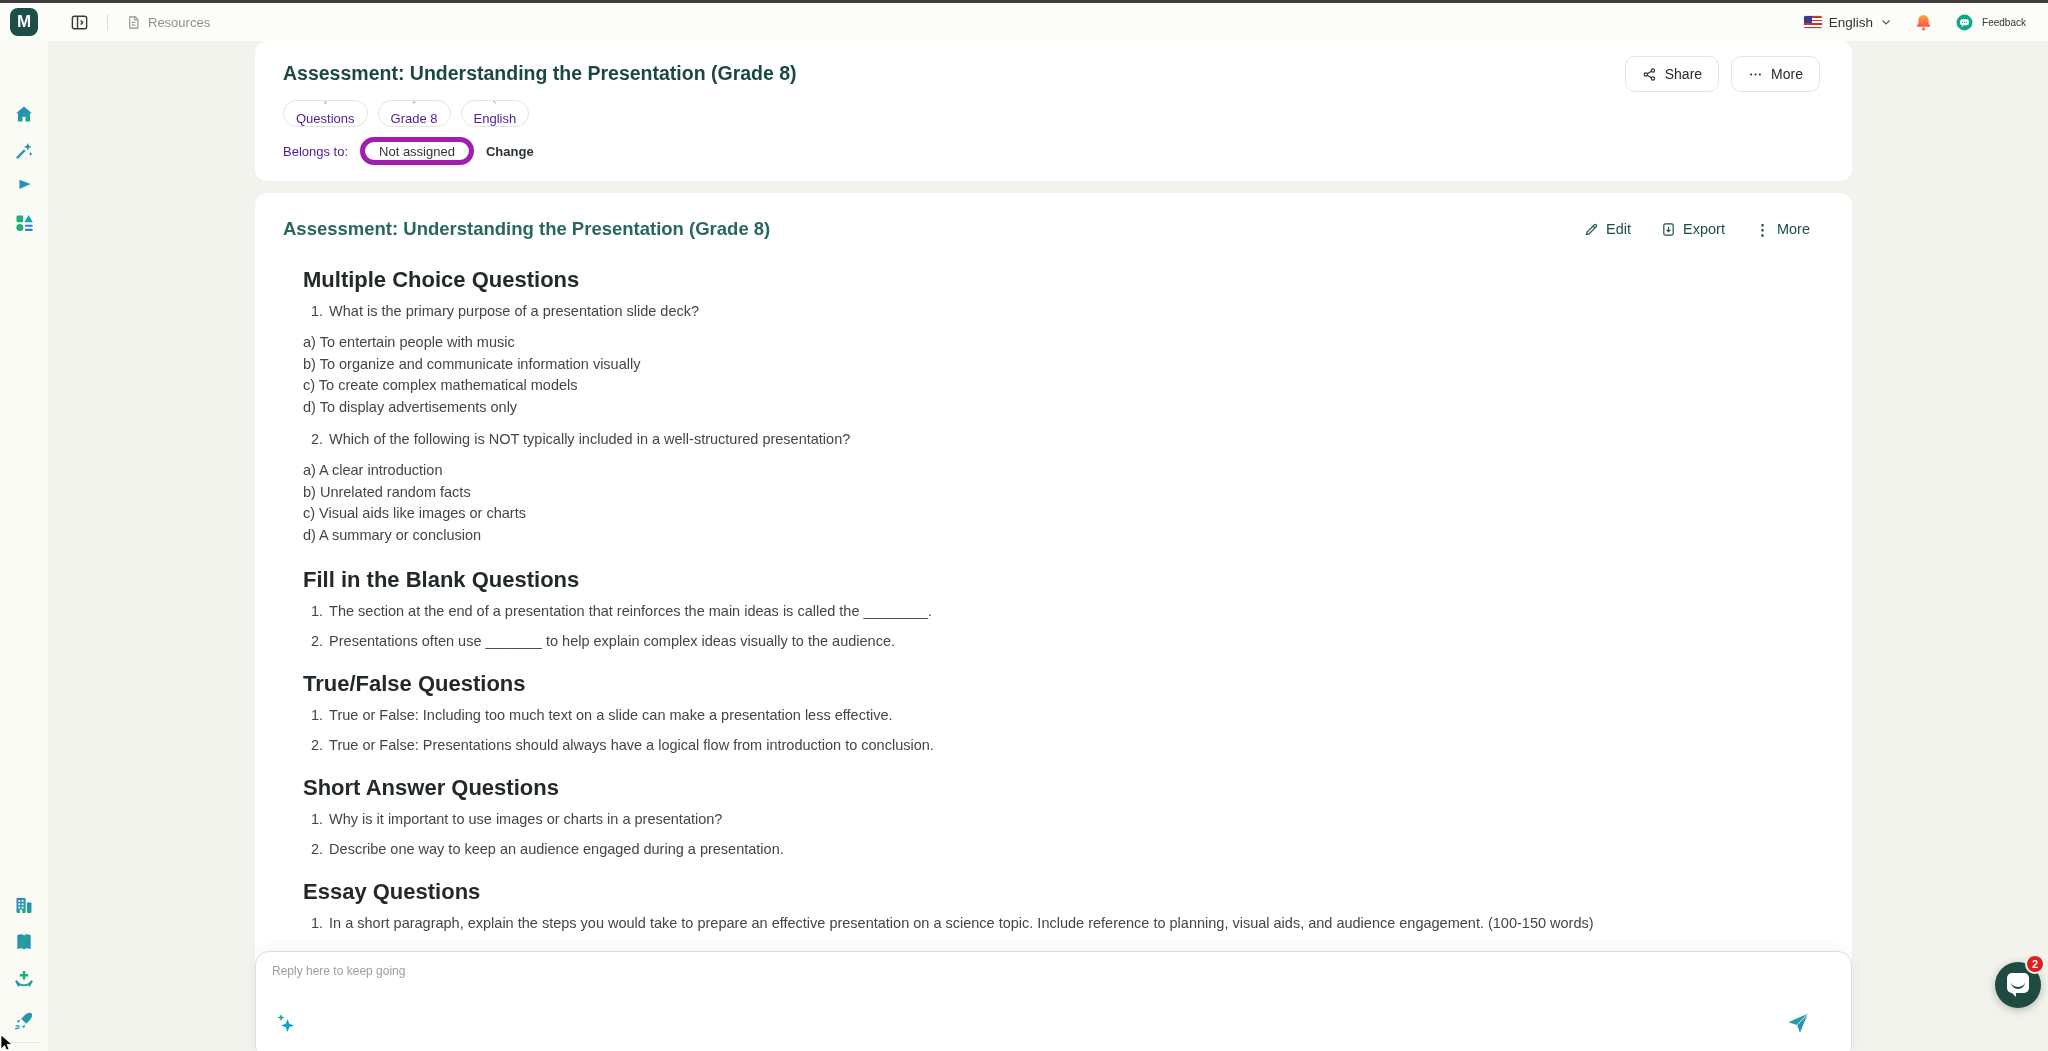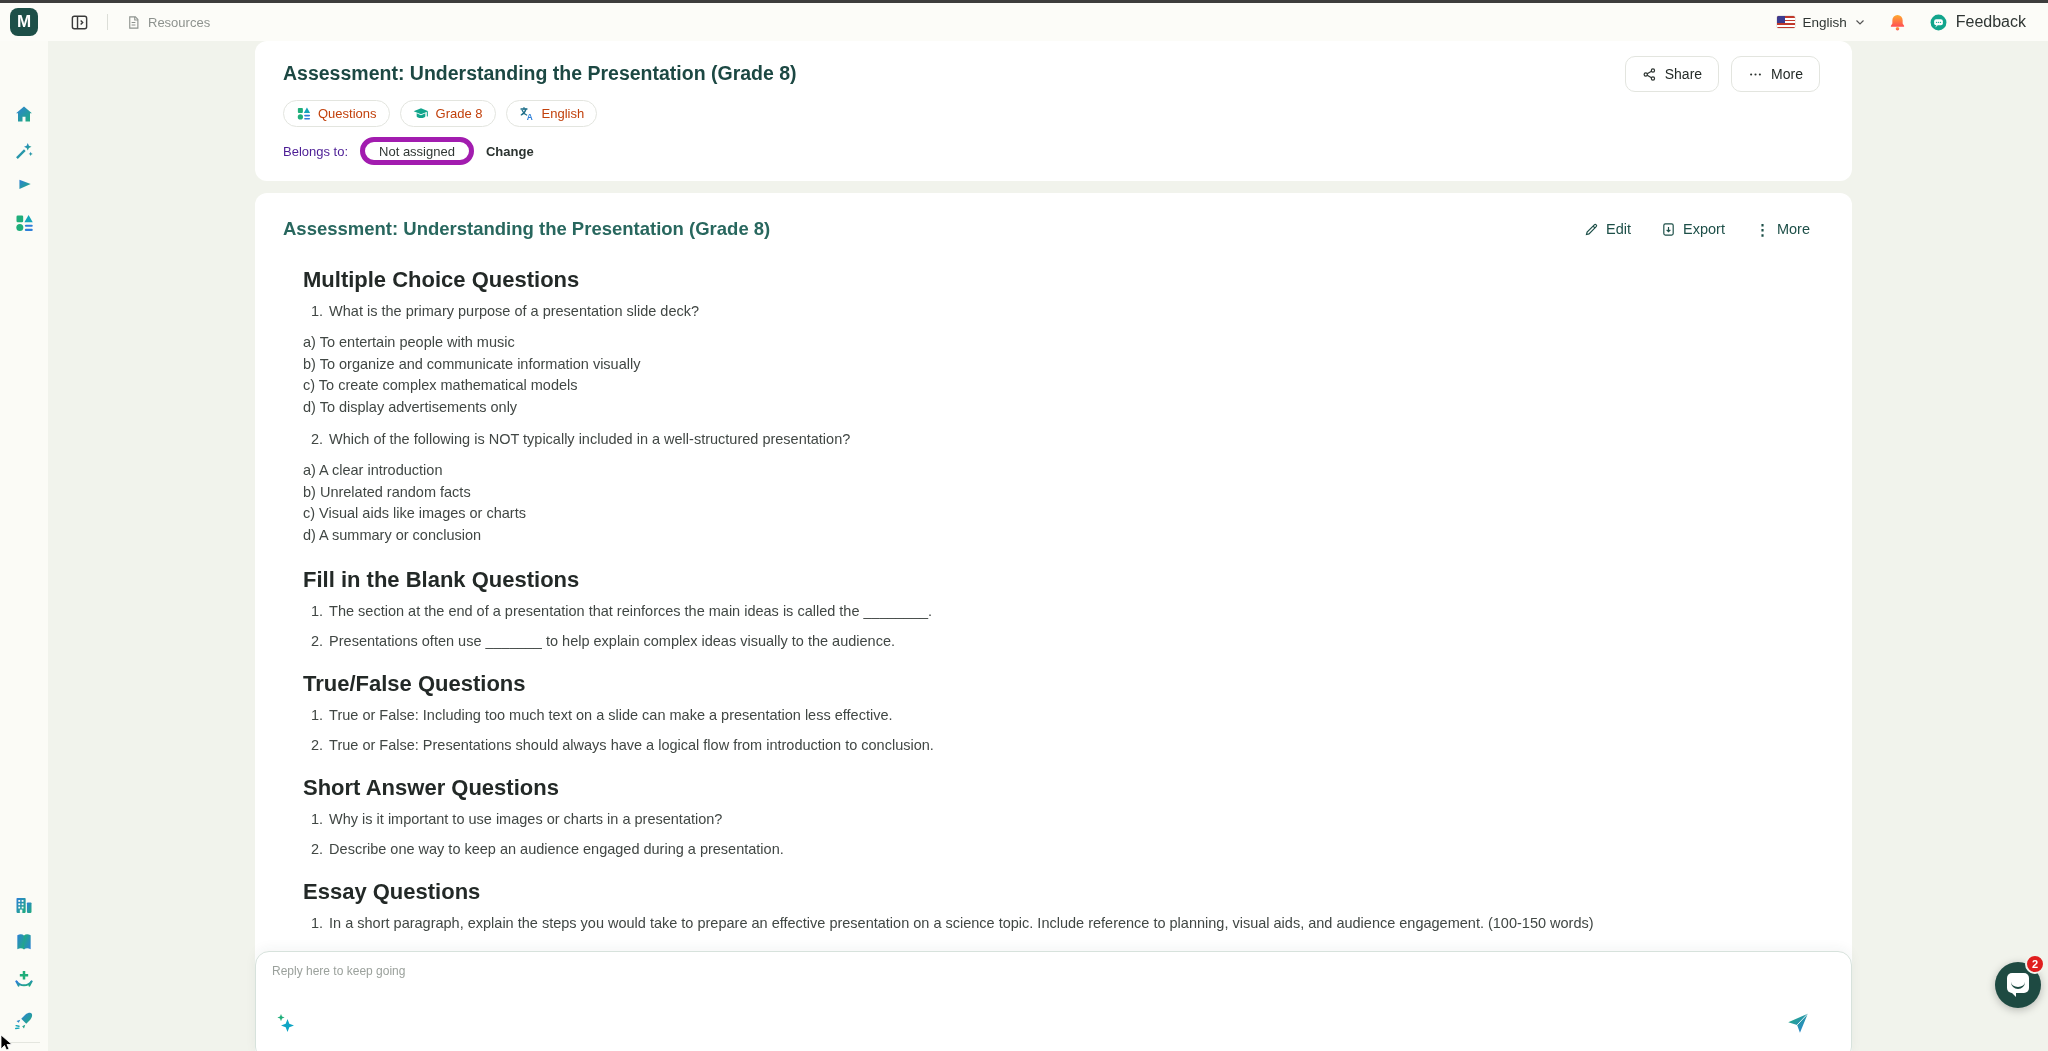--- a/index.html
+++ b/index.html
@@ -23,35 +23,35 @@
     display:flex; align-items:center; justify-content:center;
   }
   .tb-toggle { margin-left:32px; display:flex; align-items:center; cursor:pointer; }
   .tb-divider { width:1px; height:16px; background:#dcdeD8; background:#dcded8; margin:0 18px; }
   .tb-crumb { display:flex; align-items:center; gap:7px; color:#8d928e; font-size:13px; }
   .tb-right { margin-left:auto; display:flex; align-items:center; gap:22px; margin-right:22px; }
   .lang { display:flex; align-items:center; gap:7px; font-size:13.5px; color:#2f3633; cursor:pointer; }
   .flag { width:18px; height:12px; position:relative; border-radius:1.5px; overflow:hidden;
     background:repeating-linear-gradient(#c0392b 0 1.8px,#fff 1.8px 3.6px); box-shadow:0 0 0 0.5px #d8d8d2; }
   .flag::before { content:""; position:absolute; top:0; left:0; width:8px; height:6.5px; background:#3c3b8f; }
-  .fb { display:flex; align-items:center; gap:8px; font-size:16px; color:#2f3633; cursor:pointer; }
+  .fb { display:flex; align-items:center; gap:8px; font-size:10px; color:#2f3633; cursor:pointer; }
 
   
   .sidebar { position:absolute; top:41px; left:0; width:48px; height:1010px; background:#fbfbf6; z-index:30; }
   .sb-icon { position:absolute; left:14px; width:20px; height:20px; cursor:pointer; }
   .sb-divider { position:absolute; left:8px; width:32px; top:1001px; height:1px; background:#e4e6df; }
 
   
   .header-card { position:absolute; left:255px; top:41px; width:1597px; height:140px; background:#fff; border-radius:12px; z-index:10; }
   .page-title { position:absolute; left:28px; top:21px; font-size:19.5px; font-weight:bold; color:#1c4843; }
   .badges { position:absolute; left:28px; top:59px; display:flex; gap:10px; }
   .badge {
     display:flex; align-items:center; gap:7px; height:27px; padding:0 12px;
     border:1px solid #e3e5df; border-radius:14px; background:#fff;
-    font-size:13px; color:#c2410c; cursor:pointer;
+    font-size:13px; color:#4c1d95; cursor:pointer;flex-direction:column;
   }
   .belongs-row { position:absolute; left:28px; top:96px; display:flex; align-items:center; gap:12px; }
   .belongs-label { font-size:13px; color:#4c1d95; }
   .belongs-pill { height:28px; padding:8px 14px; display:flex; align-items:center; border:5px solid #a21caf; border-radius:14px; background:#fff; font-size:13px; color:#30 37 34; color:#303734; cursor:pointer; }
   .change-link { font-size:13px; font-weight:bold; color:#2b3330; cursor:pointer; }
   .hdr-actions { position:absolute; right:32px; top:15px; display:flex; gap:12px; }
   .btn {
     display:flex; align-items:center; gap:8px; height:36px; padding:0 16px;
     background:#fff; border:1px solid #e3e5df; border-radius:10px;
     font-size:14px; color:#242b28; cursor:pointer;

